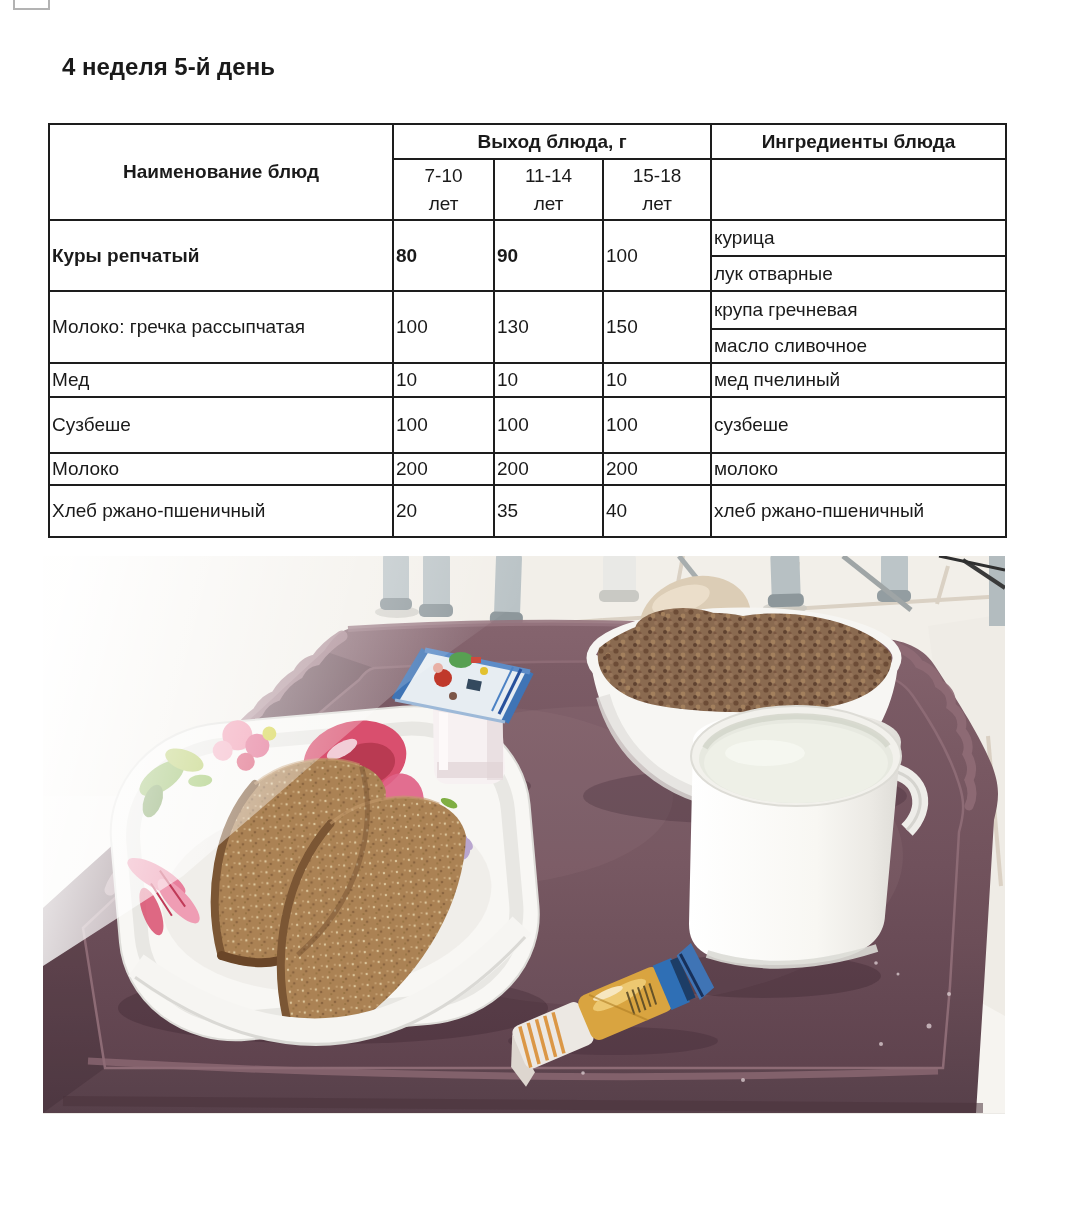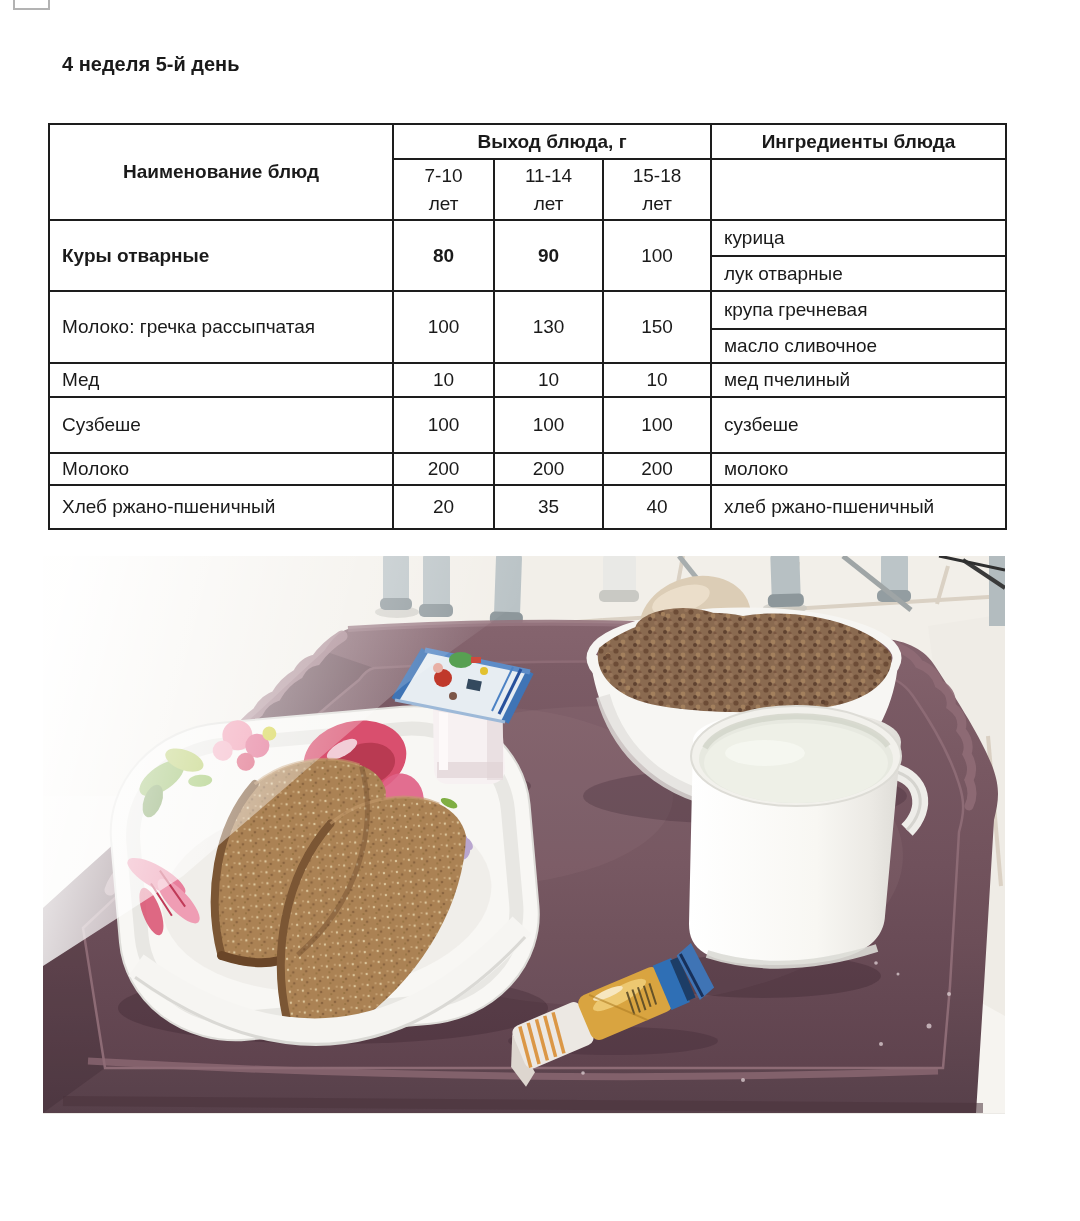--- a/index.html
+++ b/index.html
@@ -1,22 +1,22 @@
 <!DOCTYPE html>
 <html><head>
 <meta charset="utf-8">
 <style>
   html,body{margin:0;padding:0;background:#ffffff;}
   body{width:1080px;height:1221px;position:relative;font-family:"Liberation Sans",sans-serif;color:#1a1a1a;overflow:hidden;}
   .ui-fragment{position:absolute;left:13px;top:-13px;width:33px;height:19px;background:#fff;border:2px solid #b3b3b3;}
-  .title{position:absolute;left:62px;top:53px;font-size:20px;font-weight:700;}
+  .title{position:absolute;left:62px;top:53px;font-size:24px;font-weight:700;}
   table.menu{position:absolute;left:48px;top:123px;width:957px;border-collapse:collapse;table-layout:fixed;font-size:19px;line-height:1.35;}
-  table.menu td{border:2px solid #1d1d1d;padding:2px 12px;vertical-align:middle;overflow:hidden;}
+  table.menu td{border:2px solid #1d1d1d;padding:2px 2px;vertical-align:middle;overflow:hidden;}
   td.name{padding-left:12px;text-align:left;}
-  td.num{text-align:center;}
+  td.num{}
   td.ing{padding-left:12px;text-align:left;}
   td.th{font-weight:700;text-align:center;}
   td.age{text-align:center;white-space:pre-line;line-height:1.45;margin-left:46px;}
   td.top{vertical-align:top;padding-top:5px;}
   .b{font-weight:700;}
   .photo{position:absolute;left:43px;top:556px;width:962px;height:557px;overflow:hidden;border-bottom:1px solid #eceae6;}
   .photo svg{display:block;}
 </style>
 </head>
 <body>
@@ -42,21 +42,21 @@
   <tr style="height:60px">
     <td class="age">7-10
 лет</td>
     <td class="age">11-14
 лет</td>
     <td class="age">15-18
 лет</td>
     <td></td>
   </tr>
   <tr style="height:36px">
-    <td rowspan="2" class="name top b">Куры отварные</td>
+    <td rowspan="2" class="name top b">Куры репчатый</td>
     <td rowspan="2" class="num top b">80</td>
     <td rowspan="2" class="num top b">90</td>
     <td rowspan="2" class="num top">100</td>
     <td class="ing">курица</td>
   </tr>
   <tr style="height:35px">
     <td class="ing">лук отварные</td>
   </tr>
   <tr style="height:38px">
     <td rowspan="2" class="name top">Молоко: гречка рассыпчатая</td>
@@ -82,21 +82,21 @@
     <td class="num">100</td>
     <td class="ing">сузбеше</td>
   </tr>
   <tr style="height:30px">
     <td class="name">Молоко</td>
     <td class="num">200</td>
     <td class="num">200</td>
     <td class="num">200</td>
     <td class="ing">молоко</td>
   </tr>
-  <tr style="height:44px">
+  <tr style="height:52px">
     <td class="name">Хлеб ржано-пшеничный</td>
     <td class="num">20</td>
     <td class="num">35</td>
     <td class="num">40</td>
     <td class="ing">хлеб ржано-пшеничный</td>
   </tr>
 </tbody>
   </table>
 
 <div class="photo">

